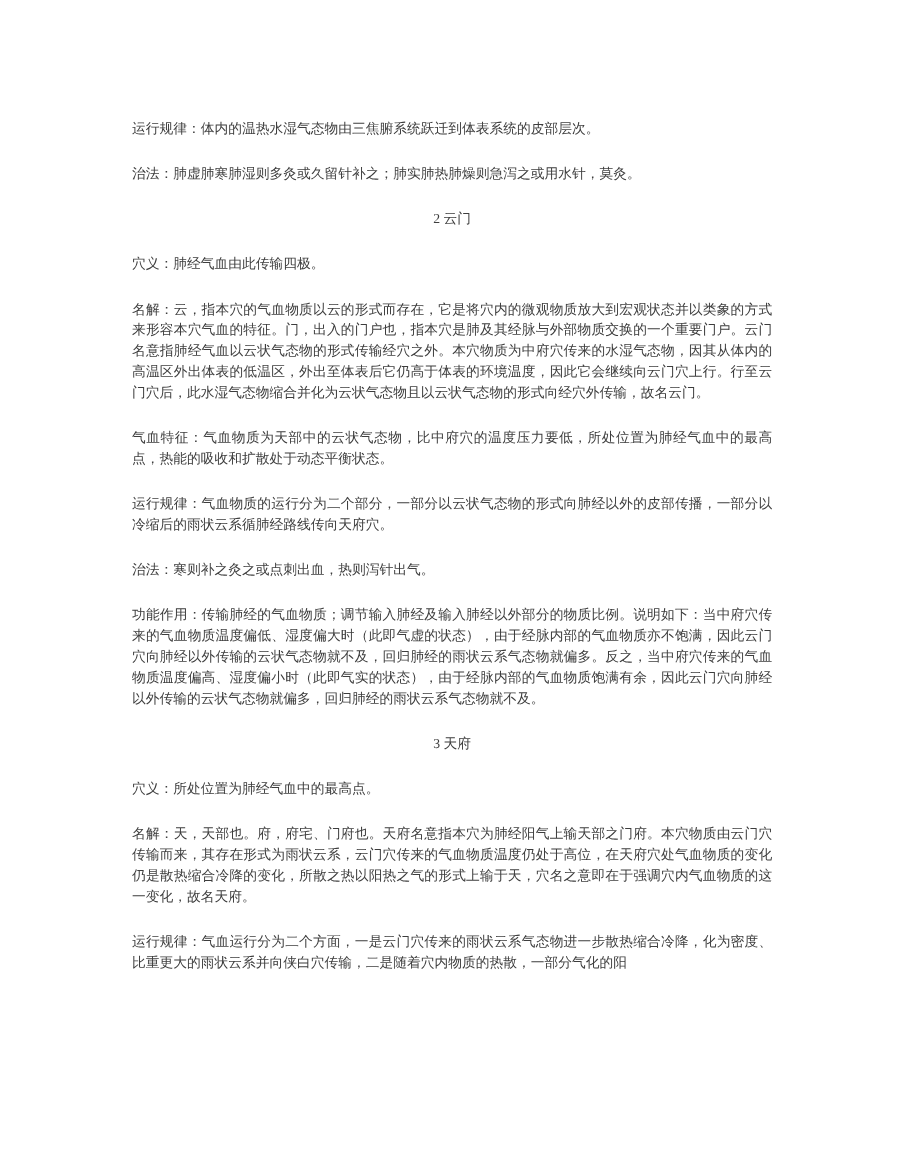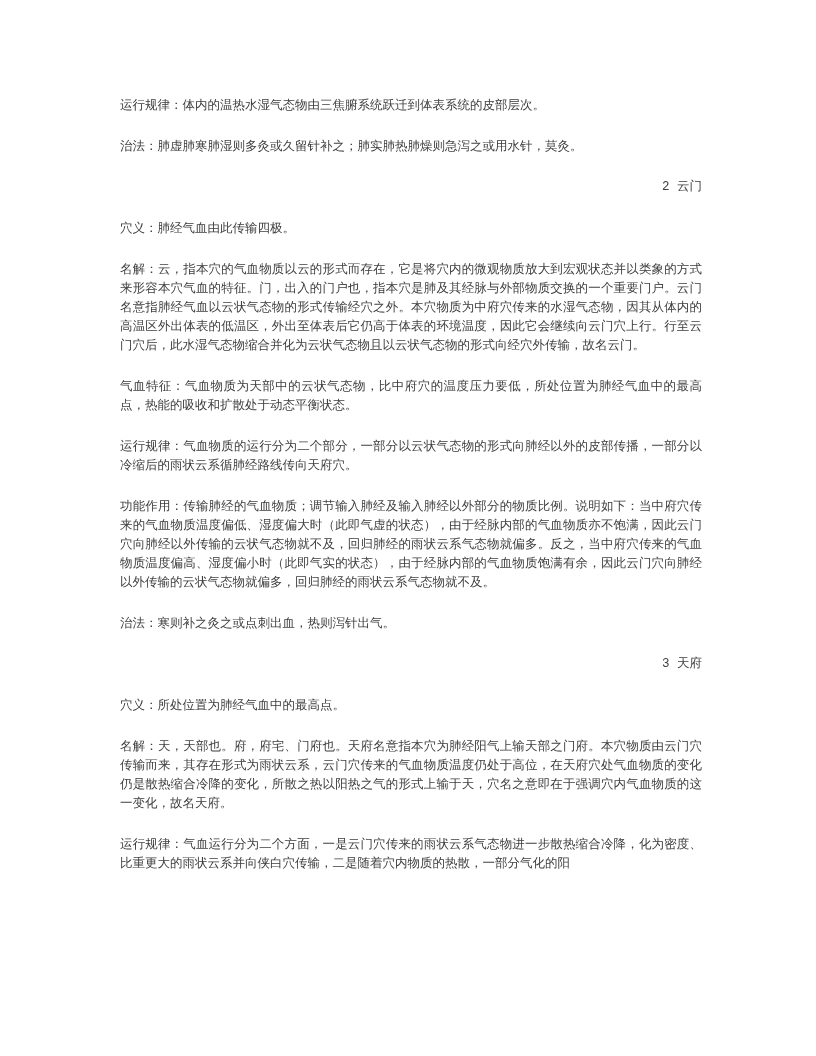--- a/index.html
+++ b/index.html
@@ -19,42 +19,41 @@
     position: absolute;
     top: 92px;
     left: 120px;
     width: 582px;
     font-family: "Liberation Serif", "DejaVu Serif", serif;
     font-size: 12.5px;
     line-height: 19px;
     color: #3d3d3d;
   }
   .para {
-    margin: 4px 0 22px 0;
+    margin: 16px 0 22px 0;
     text-align: justify;
     text-justify: inter-ideograph;
     word-break: break-all;
   }
   .para.heading {
-    text-align: right;
-    font-family: Liberation Mono, monospace;
+    text-align: center;
   }
 </style>
 </head>
 <body>
 
 <div class="page">
   <div class="doc-body">
       <p class="para">运行规律：体内的温热水湿气态物由三焦腑系统跃迁到体表系统的皮部层次。</p>
       <p class="para">治法：肺虚肺寒肺湿则多灸或久留针补之；肺实肺热肺燥则急泻之或用水针，莫灸。</p>
       <p class="para heading">2 云门</p>
       <p class="para">穴义：肺经气血由此传输四极。</p>
       <p class="para">名解：云，指本穴的气血物质以云的形式而存在，它是将穴内的微观物质放大到宏观状态并以类象的方式来形容本穴气血的特征。门，出入的门户也，指本穴是肺及其经脉与外部物质交换的一个重要门户。云门名意指肺经气血以云状气态物的形式传输经穴之外。本穴物质为中府穴传来的水湿气态物，因其从体内的高温区外出体表的低温区，外出至体表后它仍高于体表的环境温度，因此它会继续向云门穴上行。行至云门穴后，此水湿气态物缩合并化为云状气态物且以云状气态物的形式向经穴外传输，故名云门。</p>
       <p class="para">气血特征：气血物质为天部中的云状气态物，比中府穴的温度压力要低，所处位置为肺经气血中的最高点，热能的吸收和扩散处于动态平衡状态。</p>
       <p class="para">运行规律：气血物质的运行分为二个部分，一部分以云状气态物的形式向肺经以外的皮部传播，一部分以冷缩后的雨状云系循肺经路线传向天府穴。</p>
+      <p class="para">治法：寒则补之灸之或点刺出血，热则泻针出气。</p>
       <p class="para">功能作用：传输肺经的气血物质；调节输入肺经及输入肺经以外部分的物质比例。说明如下：当中府穴传来的气血物质温度偏低、湿度偏大时（此即气虚的状态），由于经脉内部的气血物质亦不饱满，因此云门穴向肺经以外传输的云状气态物就不及，回归肺经的雨状云系气态物就偏多。反之，当中府穴传来的气血物质温度偏高、湿度偏小时（此即气实的状态），由于经脉内部的气血物质饱满有余，因此云门穴向肺经以外传输的云状气态物就偏多，回归肺经的雨状云系气态物就不及。</p>
-      <p class="para">治法：寒则补之灸之或点刺出血，热则泻针出气。</p>
       <p class="para heading">3 天府</p>
       <p class="para">穴义：所处位置为肺经气血中的最高点。</p>
       <p class="para">名解：天，天部也。府，府宅、门府也。天府名意指本穴为肺经阳气上输天部之门府。本穴物质由云门穴传输而来，其存在形式为雨状云系，云门穴传来的气血物质温度仍处于高位，在天府穴处气血物质的变化仍是散热缩合冷降的变化，所散之热以阳热之气的形式上输于天，穴名之意即在于强调穴内气血物质的这一变化，故名天府。</p>
       <p class="para">运行规律：气血运行分为二个方面，一是云门穴传来的雨状云系气态物进一步散热缩合冷降，化为密度、比重更大的雨状云系并向侠白穴传输，二是随着穴内物质的热散，一部分气化的阳</p>
     </div>
 </div>
 
 </body></html>

